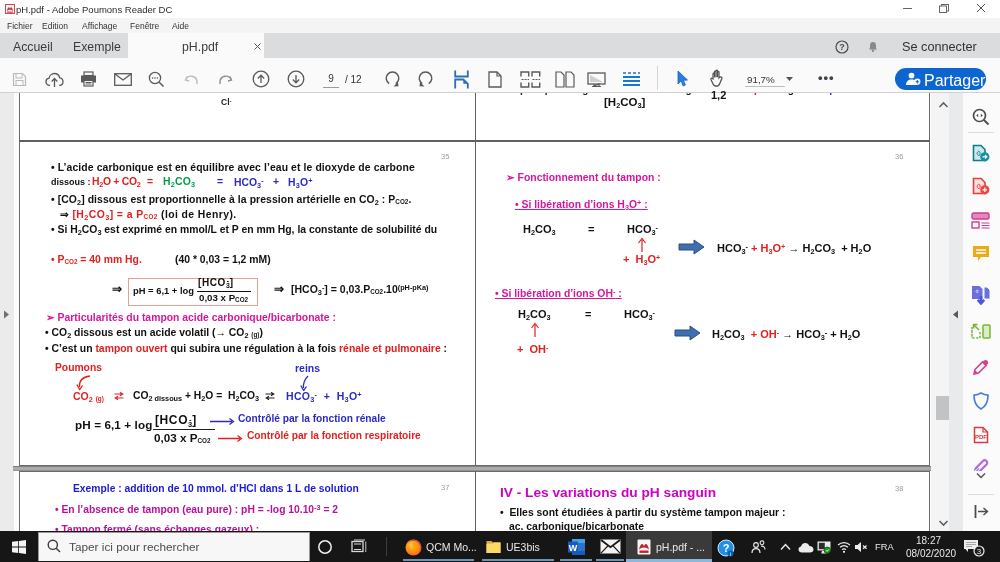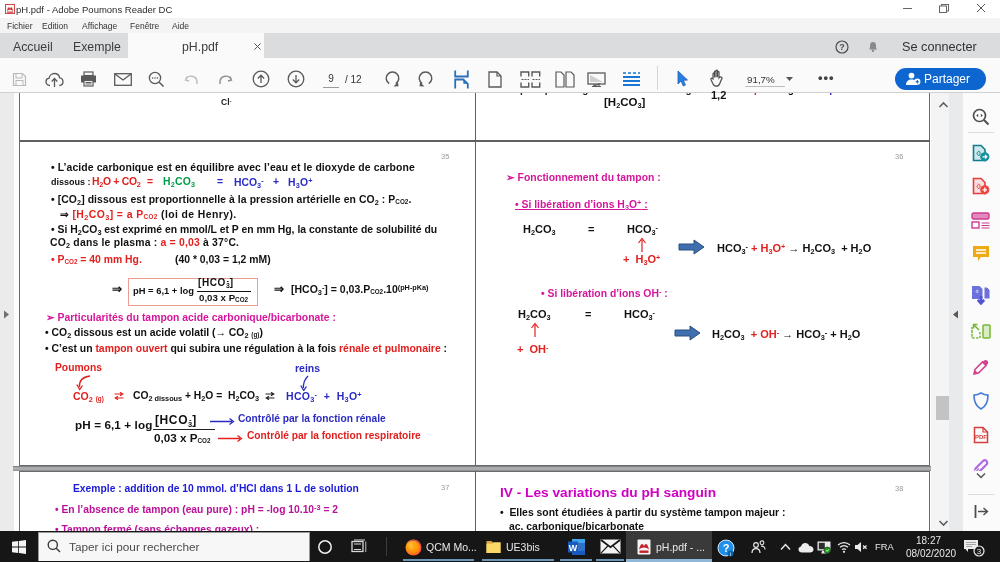--- a/index.html
+++ b/index.html
@@ -221,21 +221,21 @@
 
   <div class="ab" style="left:818px;top:70px;font-size:13px;color:#444;letter-spacing:1px;font-weight:bold">•••</div>
 
   <div class="ab" style="left:895px;top:68px;width:91px;height:22px;background:#0d66d0;border-radius:11px"></div>
   <svg class="ab" style="left:905px;top:72px" width="17" height="14" viewBox="0 0 17 14">
       <circle cx="6.5" cy="3.6" r="2.9" fill="#fff"></circle>
       <path d="M1 13 C1 9.2 3.4 7.4 6.5 7.4 C9.6 7.4 12 9.2 12 13 Z" fill="#fff"></path>
       <circle cx="12.3" cy="9.7" r="3.1" fill="#fff"></circle>
       <path d="M12.3 8 L12.3 11.4 M10.6 9.7 L14 9.7" stroke="#0d66d0" stroke-width="1.1"></path>
     </svg>
-  <div class="ab" style="left:924px;top:72px;font-size:12px;color:#fff">Partager</div>
+  <div class="ab" style="left:924px;top:72px;font-size:16px;color:#fff">Partager</div>
 
   <div class="ab" id="docarea"></div>
   <div class="ab" id="leftstrip"></div>
   <svg class="ab" style="left:3px;top:310px" width="7" height="9" viewBox="0 0 7 9">
       <path d="M1 0.5 L6 4.5 L1 8.5 Z" fill="#707070"></path>
     </svg>
   <div class="ab" id="page1"></div>
   <div class="ab" id="page2"></div>
   <div class="ab hline1"></div>
   <div class="ab vdiv1"></div>
@@ -354,21 +354,20 @@
     <div class="d red" style="left:92px;top:176px;letter-spacing:-0.3px">H<sub class="s">2</sub>O + CO<sub class="s">2</sub></div>
     <div class="d red" style="left:147px;top:176px">=</div>
     <div class="d grn" style="left:163px;top:176px;letter-spacing:0.2px">H<sub class="s">2</sub>CO<sub class="s">3</sub></div>
     <div class="d blu" style="left:217px;top:176px">=</div>
     <div class="d blu" style="left:234px;top:176px">HCO<sub class="s">3</sub><sup class="s">-</sup></div>
     <div class="d blu" style="left:273px;top:176px">+</div>
     <div class="d blu" style="left:288px;top:176px;letter-spacing:0.2px">H<sub class="s">3</sub>O<sup class="s">+</sup></div>
   <div class="d" style="left:51px;top:194px;letter-spacing:0.08px">• [CO<sub class="s">2</sub>] dissous est proportionnelle à la pression artérielle en CO<sub class="s">2</sub> : P<sub class="t">CO2</sub>.</div>
   <div class="d" style="left:60px;top:208px;letter-spacing:0.42px">⇒ <span class="red">[H<sub class="s">2</sub>CO<sub class="s">3</sub>] = a P<sub class="t">CO2</sub></span> (loi de Henry).</div>
   <div class="d" style="left:51px;top:224px">• Si H<sub class="s">2</sub>CO<sub class="s">3</sub> est exprimé en mmol/L et P en mm Hg, la constante de solubilité du</div>
-  <div class="d" style="left:50px;top:237px;letter-spacing:0.2px">CO<sub class="s">2</sub> dans le plasma : <span class="red">a = 0,03</span> à 37°C.</div>
   <div class="d" style="left:51px;top:254px"><span class="red">• P<sub class="t">CO2</sub> = 40 mm Hg.</span></div>
   <div class="d" style="left:175px;top:254px">(40 * 0,03 = 1,2 mM)</div>
 
   <div class="d" style="left:112px;top:282px;font-size:12px">⇒</div>
   <div class="ab" style="left:128px;top:278px;width:130px;height:28px;border:1px solid #e8a191"></div>
   <div class="d" style="left:133px;top:284.5px;font-size:9.4px">pH = 6,1 + log</div>
   <div class="d" style="left:198px;top:276.5px;font-size:10px;letter-spacing:0.6px">[HCO<span class="stk">-<br>3</span>]</div>
   <div class="ab" style="left:197px;top:291px;width:54px;height:1px;background:#111"></div>
   <div class="d" style="left:199px;top:292px;font-size:9.7px">0,03 x P<sub class="t">CO2</sub></div>
   <div class="d" style="left:274px;top:282px;font-size:12px">⇒</div>
@@ -418,21 +417,21 @@
   <div class="d" style="left:588px;top:223px;font-size:11px">=</div>
   <div class="d" style="left:627px;top:223px;font-size:11px">HCO<sub class="s">3</sub><sup class="s">-</sup></div>
   <svg class="ab" style="left:637px;top:237px" width="10" height="15" viewBox="0 0 10 15">
       <path d="M5 15 L5 3 M1.5 6 L5 1.5 L8.5 6" fill="none" stroke="#e2201f" stroke-width="1.2"></path>
     </svg>
   <div class="d red" style="left:623px;top:253px;font-size:11px">+&nbsp; H<sub class="s">3</sub>O<sup class="s">+</sup></div>
   <svg class="ab" style="left:678px;top:239px" width="27" height="16" viewBox="0 0 27 16">
       <path d="M1 5 L16 5 L16 1 L26 8 L16 15 L16 11 L1 11 Z" fill="#3e6fae" stroke="#2c4f80" stroke-width="1"></path>
     </svg>
   <div class="d" style="left:717px;top:242px;font-size:11px">HCO<sub class="s">3</sub><sup class="s">-</sup> <span class="red">+ H<sub class="s">3</sub>O<sup class="s">+</sup></span> → H<sub class="s">2</sub>CO<sub class="s">3</sub> &nbsp;+ H<sub class="s">2</sub>O</div>
-  <div class="d mag" style="left:541px;top:287px;">• Si libération d’ions OH<sup class="s">-</sup> :</div>
+  <div class="d mag" style="left:495px;top:287px;text-decoration:underline">• Si libération d’ions OH<sup class="s">-</sup> :</div>
   <div class="d" style="left:518px;top:308px;font-size:11px">H<sub class="s">2</sub>CO<sub class="s">3</sub></div>
   <div class="d" style="left:585px;top:308px;font-size:11px">=</div>
   <div class="d" style="left:624px;top:308px;font-size:11px">HCO<sub class="s">3</sub><sup class="s">-</sup></div>
   <svg class="ab" style="left:530px;top:322px" width="10" height="15" viewBox="0 0 10 15">
       <path d="M5 15 L5 3 M1.5 6 L5 1.5 L8.5 6" fill="none" stroke="#e2201f" stroke-width="1.2"></path>
     </svg>
   <div class="d red" style="left:517px;top:343px;font-size:11px">+&nbsp; OH<sup class="s">-</sup></div>
   <svg class="ab" style="left:674px;top:325px" width="27" height="16" viewBox="0 0 27 16">
       <path d="M1 5 L16 5 L16 1 L26 8 L16 15 L16 11 L1 11 Z" fill="#3e6fae" stroke="#2c4f80" stroke-width="1"></path>
     </svg>

